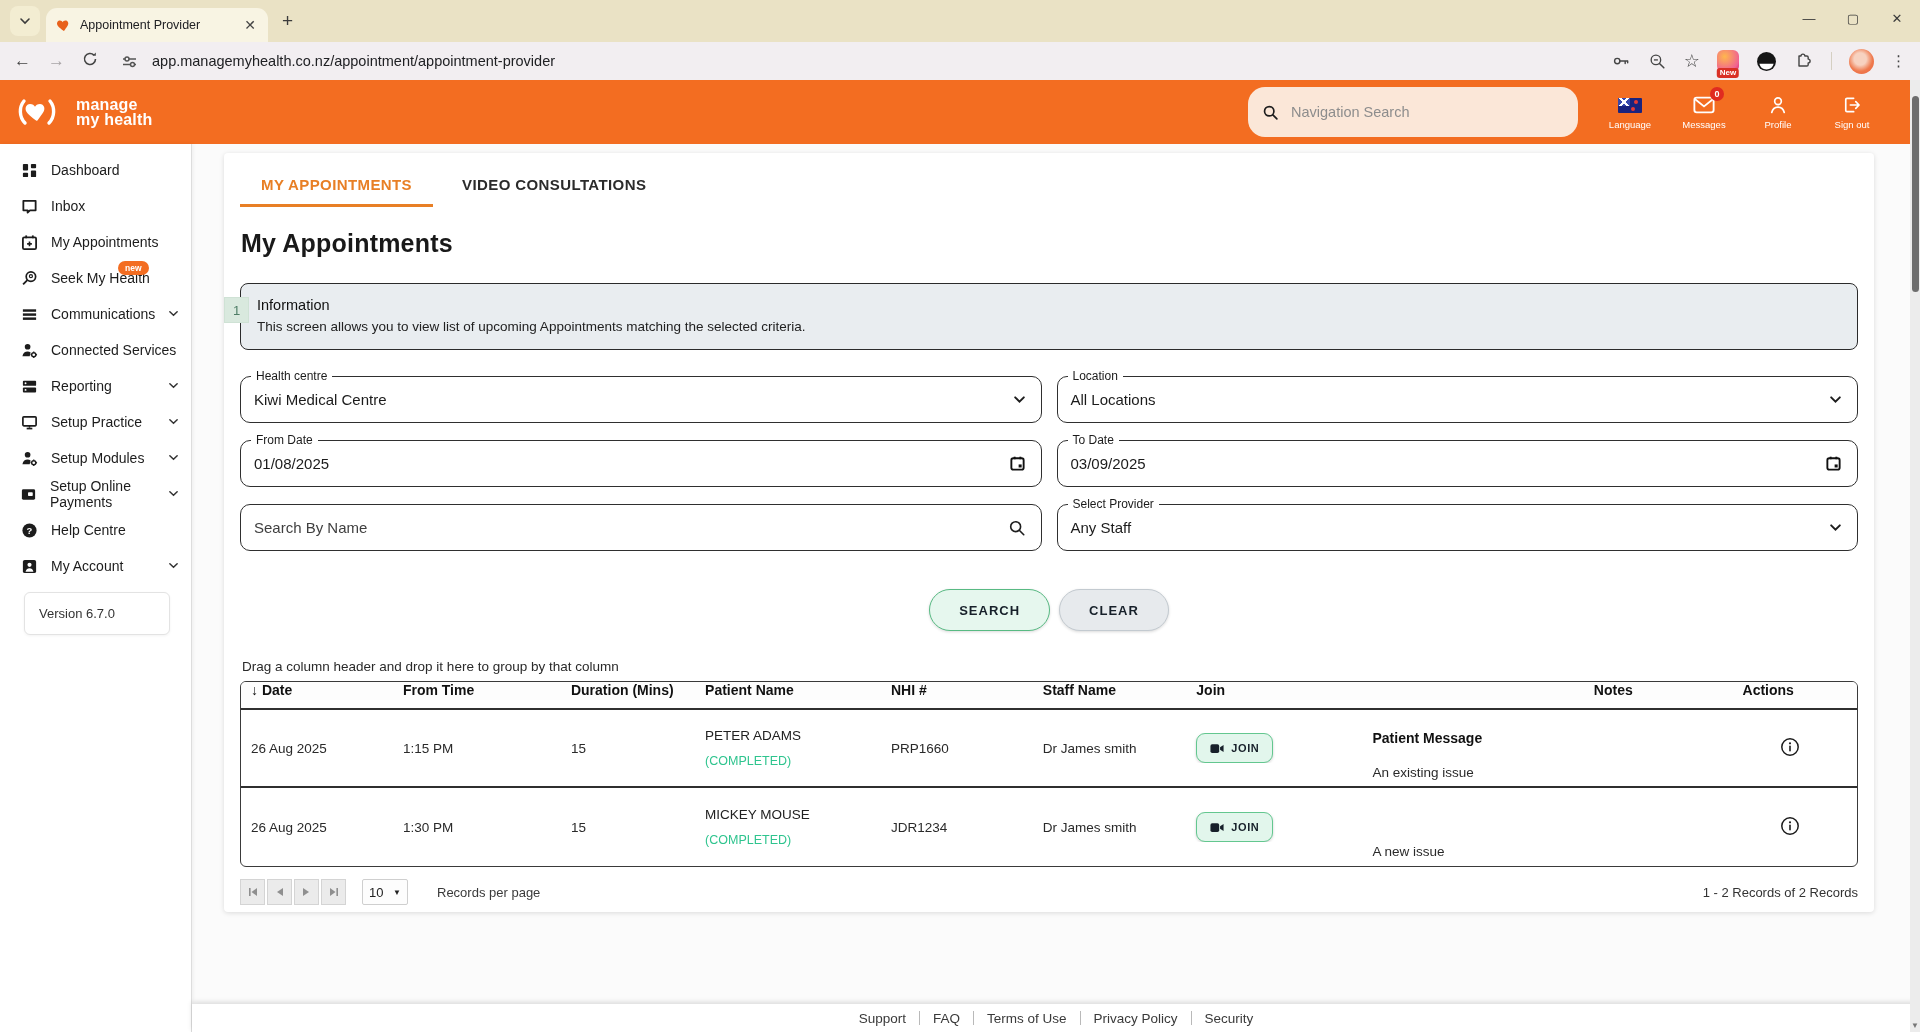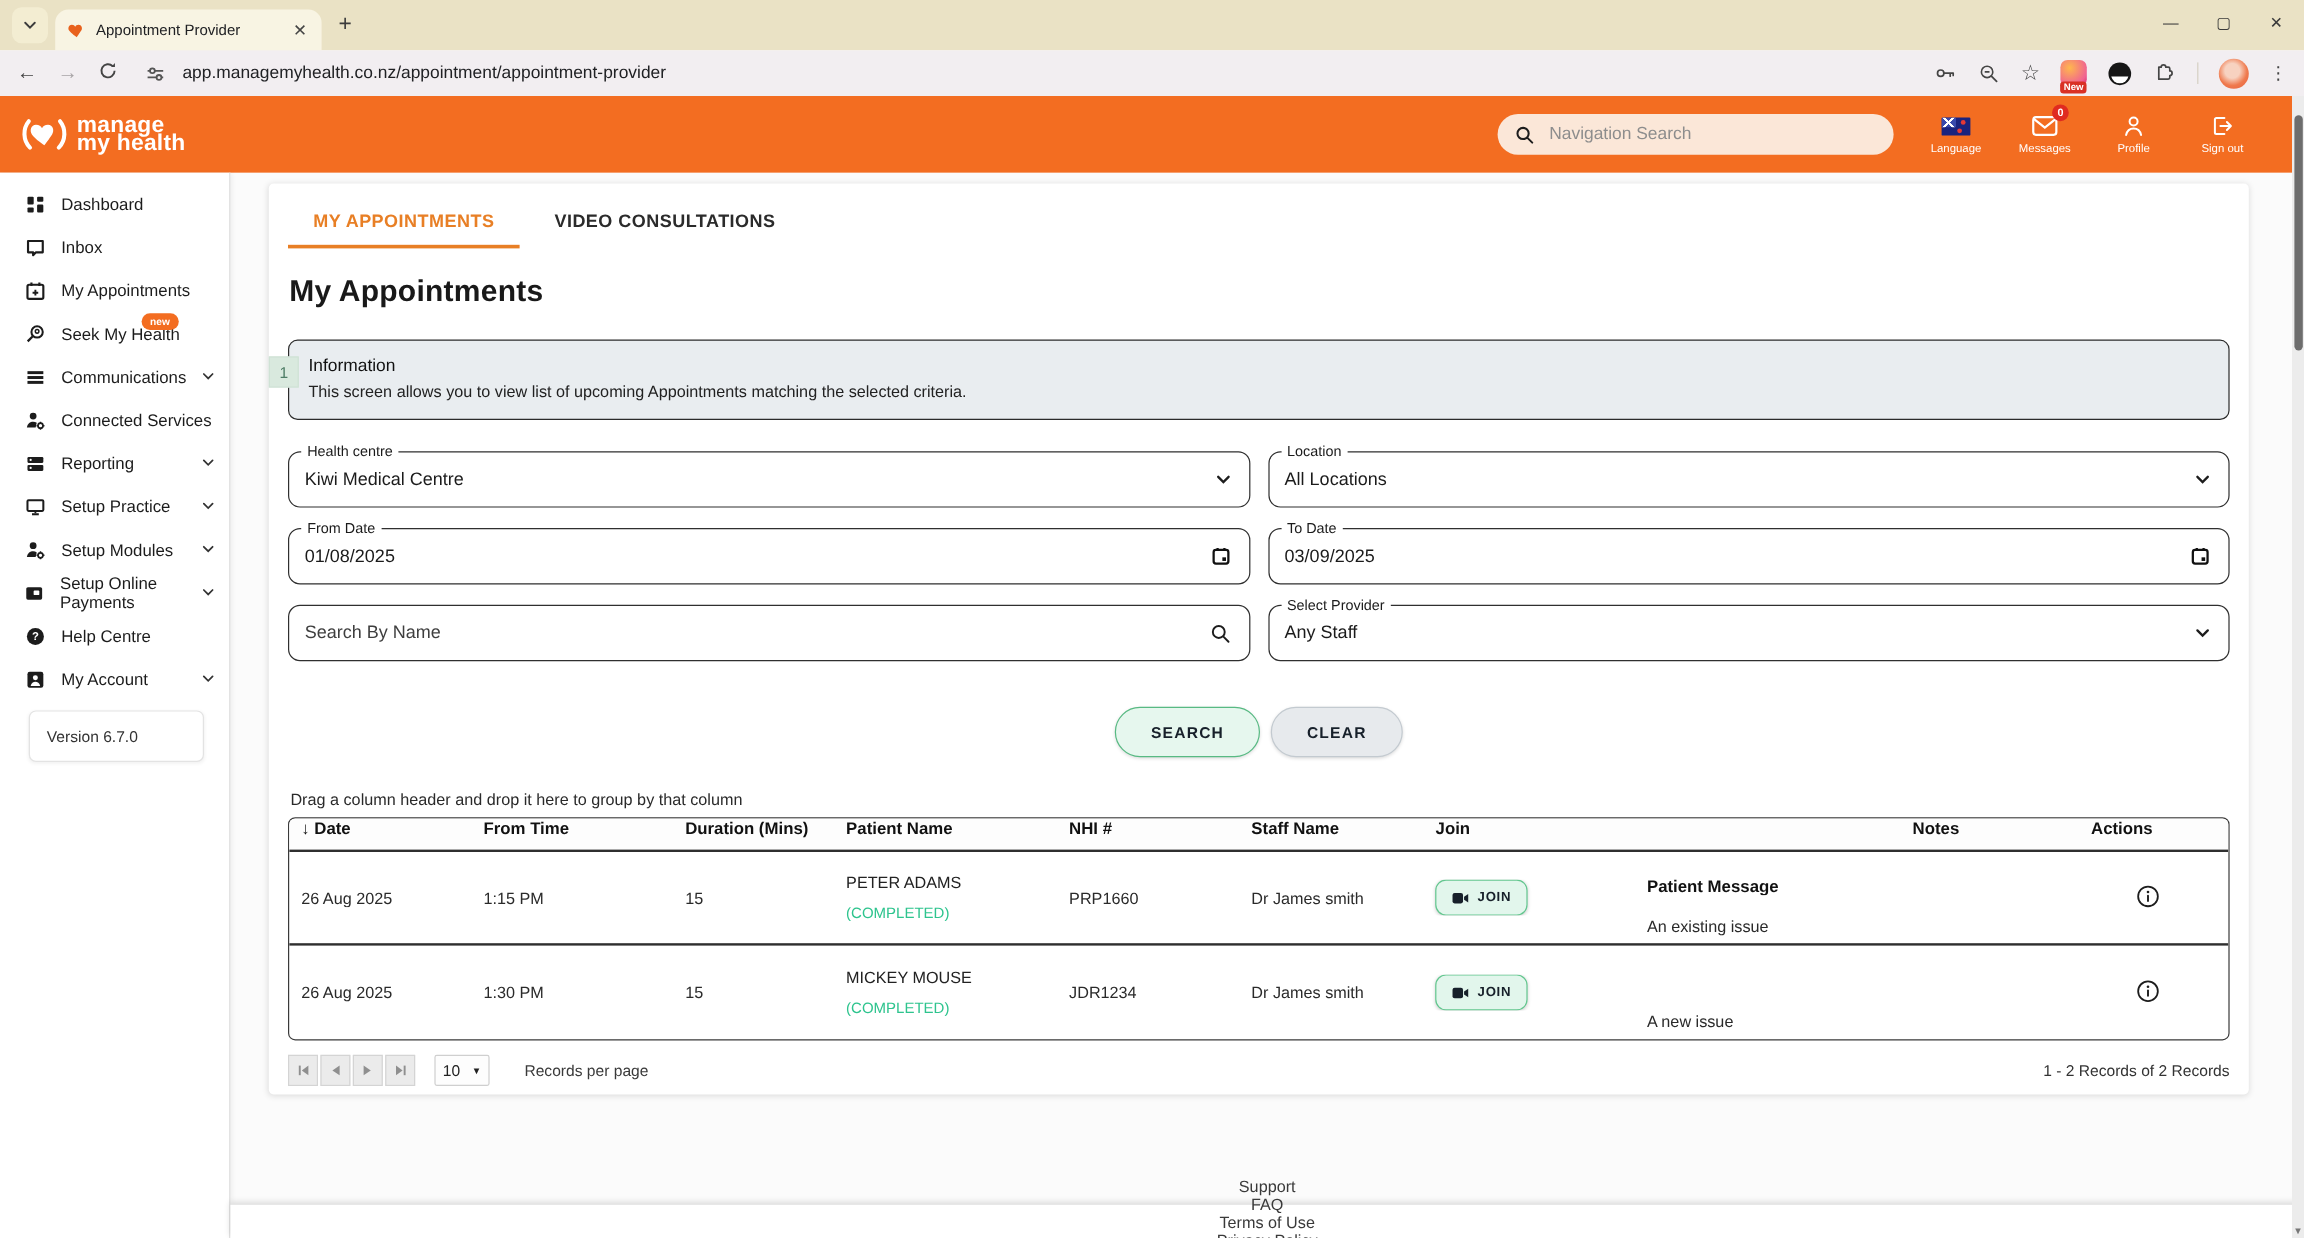--- a/index.html
+++ b/index.html
@@ -23,22 +23,22 @@
   .tb-right { display:flex; align-items:center; gap:17px; }
   .ext-new { position:relative; width:22px; height:22px; border-radius:6px; background:radial-gradient(circle at 35% 30%, #ffb74d, #f06292 70%, #d81b60); }
   .ext-new .new-pill { position:absolute; left:50%; bottom:-6px; transform:translateX(-50%); background:#d93025; color:#fff; font-size:8px; font-weight:bold; padding:1px 3px; border-radius:3px; line-height:1; }
   .tb-sep { width:1px; height:18px; background:#d5cfc2; }
   .avatar { width:25px; height:25px; border-radius:50%; background:radial-gradient(circle at 45% 40%, #f7d2c0 30%, #ef7a4e 60%, #e85d3a); }
   .dots { font-size:15px; color:#444; letter-spacing:0; }
 
   
   .app-header { position:absolute; left:0; top:80px; width:1920px; height:64px; background:#f36d21; display:flex; align-items:center; }
   .logo { display:flex; align-items:center; margin-left:16px; color:#fff; }
-  .logo-text { margin-left:6px; font-weight:800; font-size:19px; line-height:15px; letter-spacing:.2px; }
-  .nav-search { margin-left:auto; width:330px; height:34px; border-radius:17px; background:#fbe7d8; display:flex; align-items:center; padding:0 14px; }
+  .logo-text { margin-left:18px; font-weight:800; font-size:16px; line-height:15px; letter-spacing:.2px; }
+  .nav-search { margin-left:auto; width:330px; height:50px; border-radius:17px; background:#fbe7d8; display:flex; align-items:center; padding:0 14px; }
   .nav-search input { border:none; outline:none; background:transparent; margin-left:12px; font-size:14.5px; color:#333; width:250px; font-family:"Liberation Sans",sans-serif; }
   .nav-search input::placeholder { color:#8d8d8d; }
   .header-icons { display:flex; align-items:flex-start; gap:18px; margin:0 40px 0 24px; }
   .hicon { display:flex; flex-direction:column; align-items:center; color:#fff; width:56px; }
   .hicon .glyph { height:22px; display:flex; align-items:center; justify-content:center; position:relative; }
   .hicon .lbl { font-size:9.5px; margin-top:3px; white-space:nowrap; }
   .flag { width:24px; height:15px; background:#1a237e; position:relative; border-radius:1px; overflow:hidden; }
   .flag .jack { position:absolute; left:0; top:0; width:12px; height:8px; background:
       linear-gradient(45deg, transparent 44%, #fff 44%, #fff 56%, transparent 56%),
       linear-gradient(-45deg, transparent 44%, #fff 44%, #fff 56%, transparent 56%),
@@ -99,21 +99,21 @@
 
   .pager-row { display:flex; align-items:center; margin-top:12px; }
   .pbtn { width:25px; height:26px; background:#ebebeb; border:1px solid #d4d4d4; display:flex; align-items:center; justify-content:center; margin-right:2px; cursor:pointer; }
   .pbtn svg { display:block; }
   .pbtn.page { background:#d9e9de; border-color:#cfe2d5; color:#4e7d66; font-size:13px; }
   .psize { width:46px; height:26px; border:1px solid #cfcfcf; background:#fdfdfd; border-radius:2px; display:flex; align-items:center; justify-content:space-between; padding:0 6px; font-size:13px; color:#222; margin-left:14px; cursor:pointer; }
   .psize .caret { font-size:8px; color:#222; }
   .pager-label { font-size:13px; color:#3a3a3a; margin-left:29px; }
   .pager-summary { margin-left:auto; font-size:13px; color:#333; }
 
-  .footer { position:absolute; left:192px; right:0; bottom:0; height:28px; background:#fff; box-shadow:0 -2px 5px rgba(0,0,0,.13); display:flex; align-items:center; justify-content:center; gap:0;flex-direction:column; }
+  .footer { position:absolute; left:192px; right:0; bottom:0; height:28px; background:#fff; box-shadow:0 -2px 5px rgba(0,0,0,.13); display:flex; align-items:center; justify-content:center; gap:0; }
   .flink { font-size:13.5px; color:#3a3a3a; padding:0 13px; cursor:pointer; }
   .fsep { width:1px; height:14px; background:#b9b9b9; }
 
   .scrollbar { position:absolute; right:0; top:80px; width:10px; height:952px; background:#ececec; }
   .sb-thumb { position:absolute; left:1.5px; top:16px; width:7px; height:196px; background:#6d6d6d; border-radius:4px; }
   .sb-down { position:absolute; bottom:2px; left:0; width:10px; text-align:center; font-size:8px; color:#777; }
 </style>
 </head>
 <body>
 

